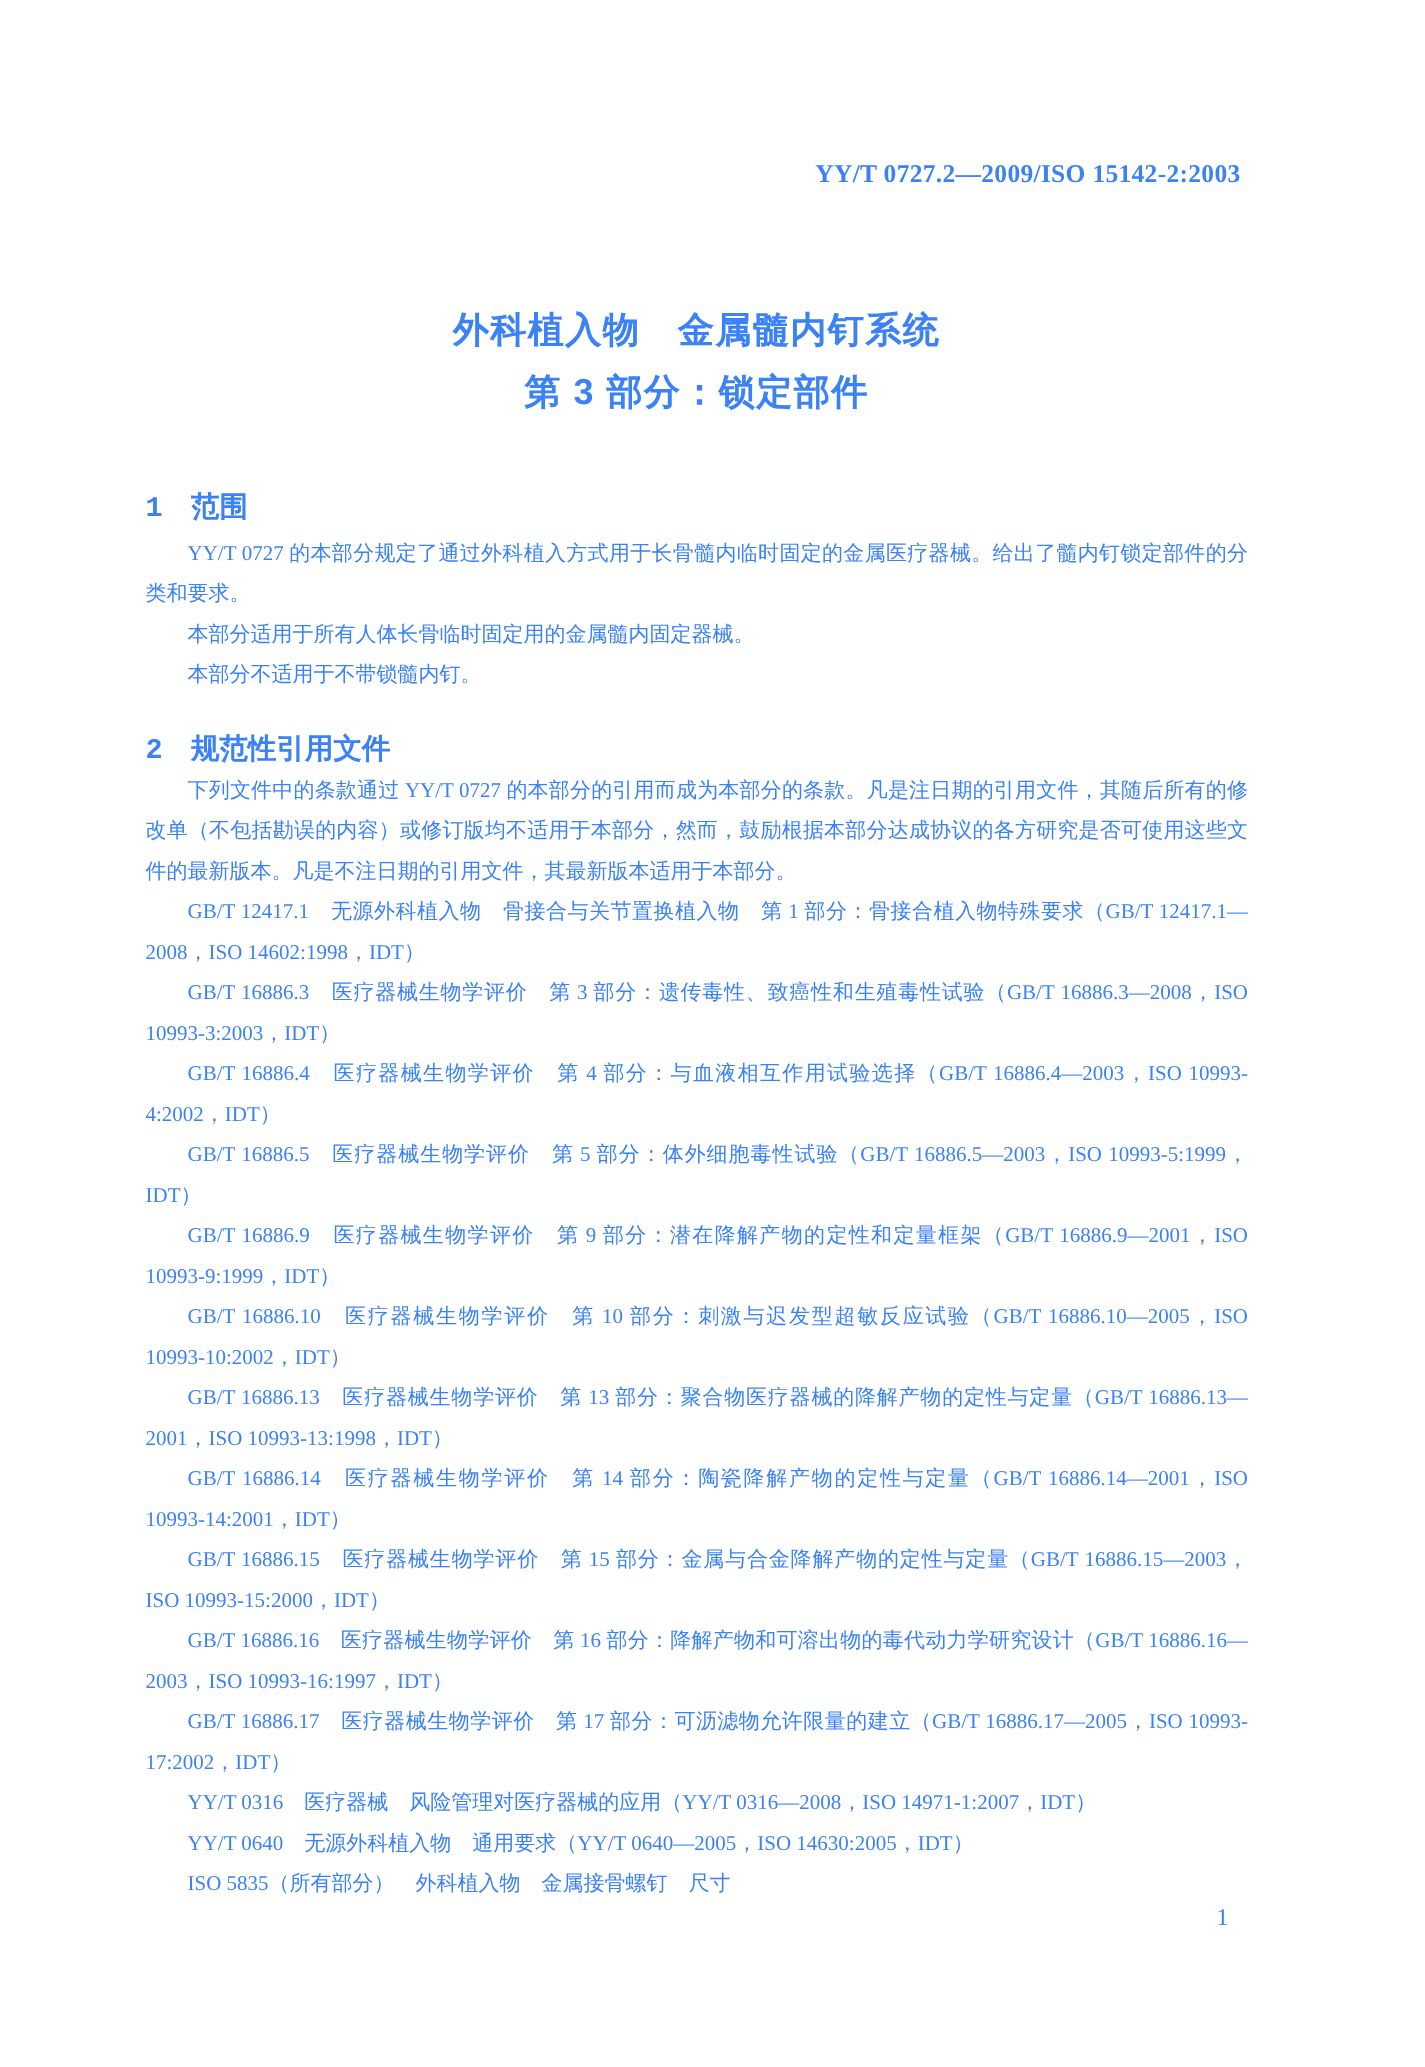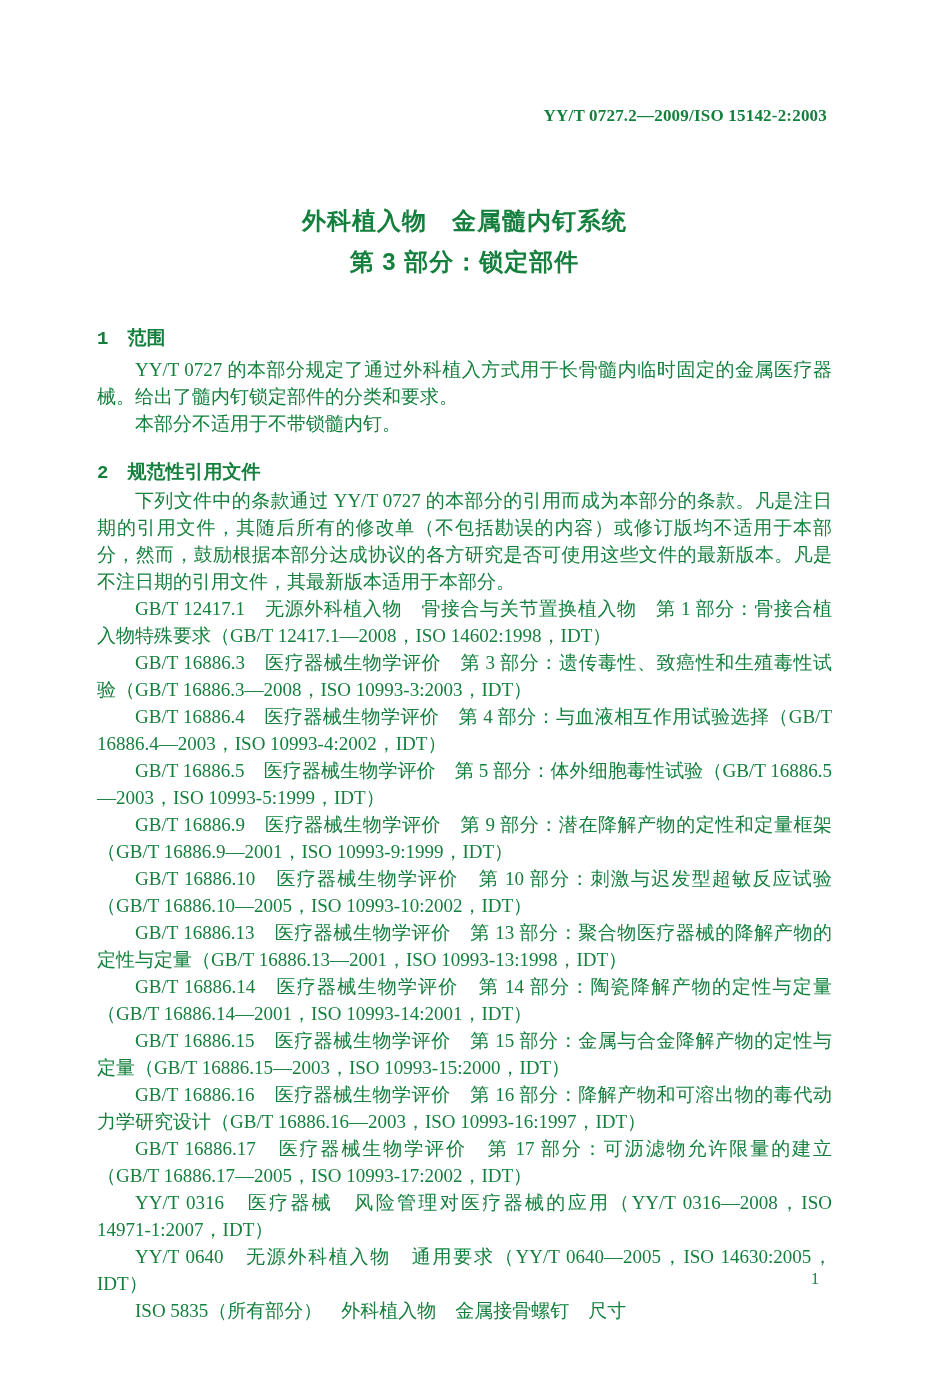--- a/index.html
+++ b/index.html
@@ -5,21 +5,21 @@
   html, body {
     margin: 0;
     padding: 0;
     background: #ffffff;
   }
   .page {
     position: relative;
     width: 927px;
     height: 1378px;
     background: #ffffff;
-    color: #15803d;
+    color: #3b82f6;
     font-family: "Liberation Serif", "DejaVu Serif", serif;
     overflow: hidden;
   }
   .doc-header {
     position: absolute;
     top: 106px;
     left: 97px;
     right: 100px;
     text-align: right;
     font-weight: 700;
@@ -49,21 +49,21 @@
     margin: 0;
   }
   .sec-heading.first {
     margin-top: 44px;
   }
   .sec-heading.second {
     margin-top: 23px;
   }
   .body-p, .ref-p {
     margin: 0;
-    font-size: 19px;
+    font-size: 14px;
     line-height: 27px;
     text-indent: 2em;
     text-align: justify;
   }
   .body-p.lead {
     margin-top: 3px;
   }
   .intro-p {
     margin-top: 0;
   }
@@ -86,20 +86,21 @@
   <div class="content">
 
     <div class="title-block">
       <div>外科植入物　金属髓内钉系统</div>
       <div>第 3 部分：锁定部件</div>
     </div>
 
     <section>
       <h2 class="sec-heading first">1　范围</h2>
       <p class="body-p lead">YY/T 0727 的本部分规定了通过外科植入方式用于长骨髓内临时固定的金属医疗器械。给出了髓内钉锁定部件的分类和要求。</p>
+      <p class="body-p">本部分适用于所有人体长骨临时固定用的金属髓内固定器械。</p>
       <p class="body-p">本部分不适用于不带锁髓内钉。</p>
     </section>
 
     <section>
       <h2 class="sec-heading second">2　规范性引用文件</h2>
       <p class="body-p intro-p">下列文件中的条款通过 YY/T 0727 的本部分的引用而成为本部分的条款。凡是注日期的引用文件，其随后所有的修改单（不包括勘误的内容）或修订版均不适用于本部分，然而，鼓励根据本部分达成协议的各方研究是否可使用这些文件的最新版本。凡是不注日期的引用文件，其最新版本适用于本部分。</p>
 
       <p class="ref-p">GB/T 12417.1　无源外科植入物　骨接合与关节置换植入物　第 1 部分：骨接合植入物特殊要求（GB/T 12417.1—2008，ISO 14602:1998，IDT）</p>
       <p class="ref-p">GB/T 16886.3　医疗器械生物学评价　第 3 部分：遗传毒性、致癌性和生殖毒性试验（GB/T 16886.3—2008，ISO 10993-3:2003，IDT）</p>
       <p class="ref-p">GB/T 16886.4　医疗器械生物学评价　第 4 部分：与血液相互作用试验选择（GB/T 16886.4—2003，ISO 10993-4:2002，IDT）</p>

